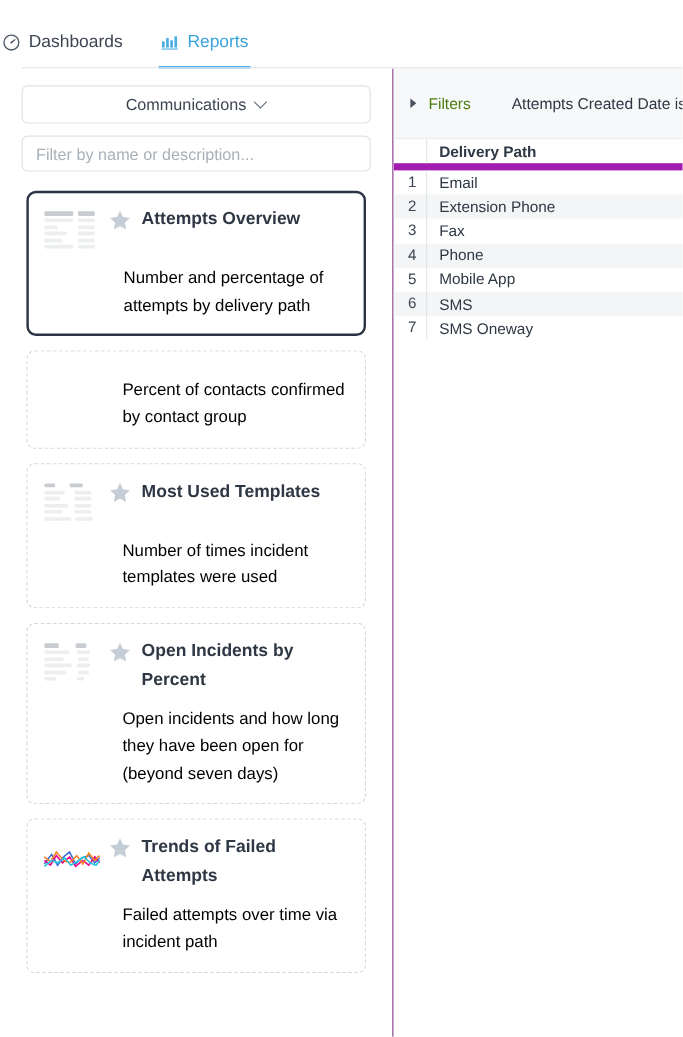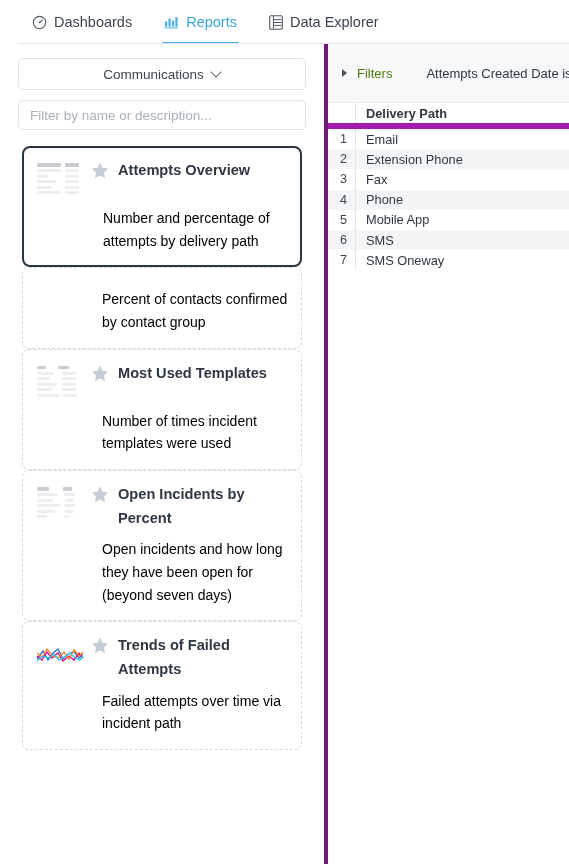--- a/index.html
+++ b/index.html
@@ -8,24 +8,24 @@
     font-family: "Liberation Sans", sans-serif;
     background: #ffffff;
     overflow: hidden;
   }
   .app { position: relative; width: 569px; height: 864px; display: flex; flex-direction: column; }
 
   
   .tabbar {
     height: 44px; min-height: 44px;
     display: flex; align-items: center;
-    padding-left: 30px;
     gap: 28px;
     background: #ffffff;
     position: relative;
+    margin-top: 13px;
   }
   .tabbar::after {
     content: ""; position: absolute; left: 18px; right: 0; bottom: 0;
     height: 1px; background: #e4e7ea;
   }
   .tab {
     display: flex; align-items: center; gap: 7px;
     height: 44px;
     font-size: 14.5px;
     color: #3c4451;
@@ -43,21 +43,21 @@
 
   
   .body { flex: 1; display: flex; min-height: 0; }
 
   
   .leftpanel {
     width: 328px; min-width: 328px;
     background: #ffffff;
     padding: 14px 18px 0 18px;
     display: flex; flex-direction: column;
-    border-right: 4px solid #701a75;
+    border-right: 1px solid #701a75;
     overflow: hidden;
   }
   .dropdown {
     height: 32px;
     border: 1px solid #dfe3e8;
     border-radius: 5px;
     display: flex; align-items: center; justify-content: center;
     gap: 8px;
     font-size: 13.5px; color: #3c4451;
     background: #fff;
@@ -84,20 +84,21 @@
     margin-bottom: 12px;
   }
   .filterinput::placeholder { color: #a9b0b8; }
 
   .cardlist { flex: 1; overflow: hidden; padding: 4px 4px 10px 4px; }
 
   .card {
     border: 1px dashed #d4d9de;
     border-radius: 7px;
     padding: 12px 13px 14px 13px;
+    margin-bottom: 12px;
     background: #fff;
     cursor: pointer;
     position: relative;
   }
   .card.selected {
     border: 2px solid #2b3442;
     border-radius: 8px;
     padding: 11px 12px 13px 12px;
   }
   .card-head { display: flex; align-items: flex-start; gap: 6px; }
@@ -192,30 +193,20 @@
           <rect x="1" y="7" width="2.4" height="5.5" fill="#4aaee4"></rect>
           <rect x="4.7" y="4" width="2.4" height="8.5" fill="#4aaee4"></rect>
           <rect x="8.4" y="6" width="2.4" height="6.5" fill="#4aaee4"></rect>
           <rect x="12.1" y="2.4" width="2.4" height="10.1" fill="#4aaee4"></rect>
           <rect x="0.6" y="13.3" width="14.4" height="1" fill="#4aaee4"></rect>
         </svg>
       </span>
       <span class="tlabel">Reports</span>
     </div>
 
-    <div class="tab">
-      <span>
-        <svg width="14" height="15" viewBox="0 0 14 15" fill="none">
-          <rect x="0.7" y="0.8" width="12.6" height="13.4" rx="1.2" stroke="#4f5866" stroke-width="1.1"></rect>
-          <path d="M4.4 1 V14" stroke="#4f5866" stroke-width="1"></path>
-          <path d="M5 4.6 H12.4 M5 7.5 H12.4 M5 10.4 H12.4" stroke="#4f5866" stroke-width="1"></path>
-        </svg>
-      </span>
-      <span class="tlabel">Data Explorer</span>
-    </div>
   </div>
 
   <div class="body">
 
     <div class="leftpanel">
 
       <div class="dropdown">
         <span>Communications</span>
         <span class="chev"></span>
       </div>

